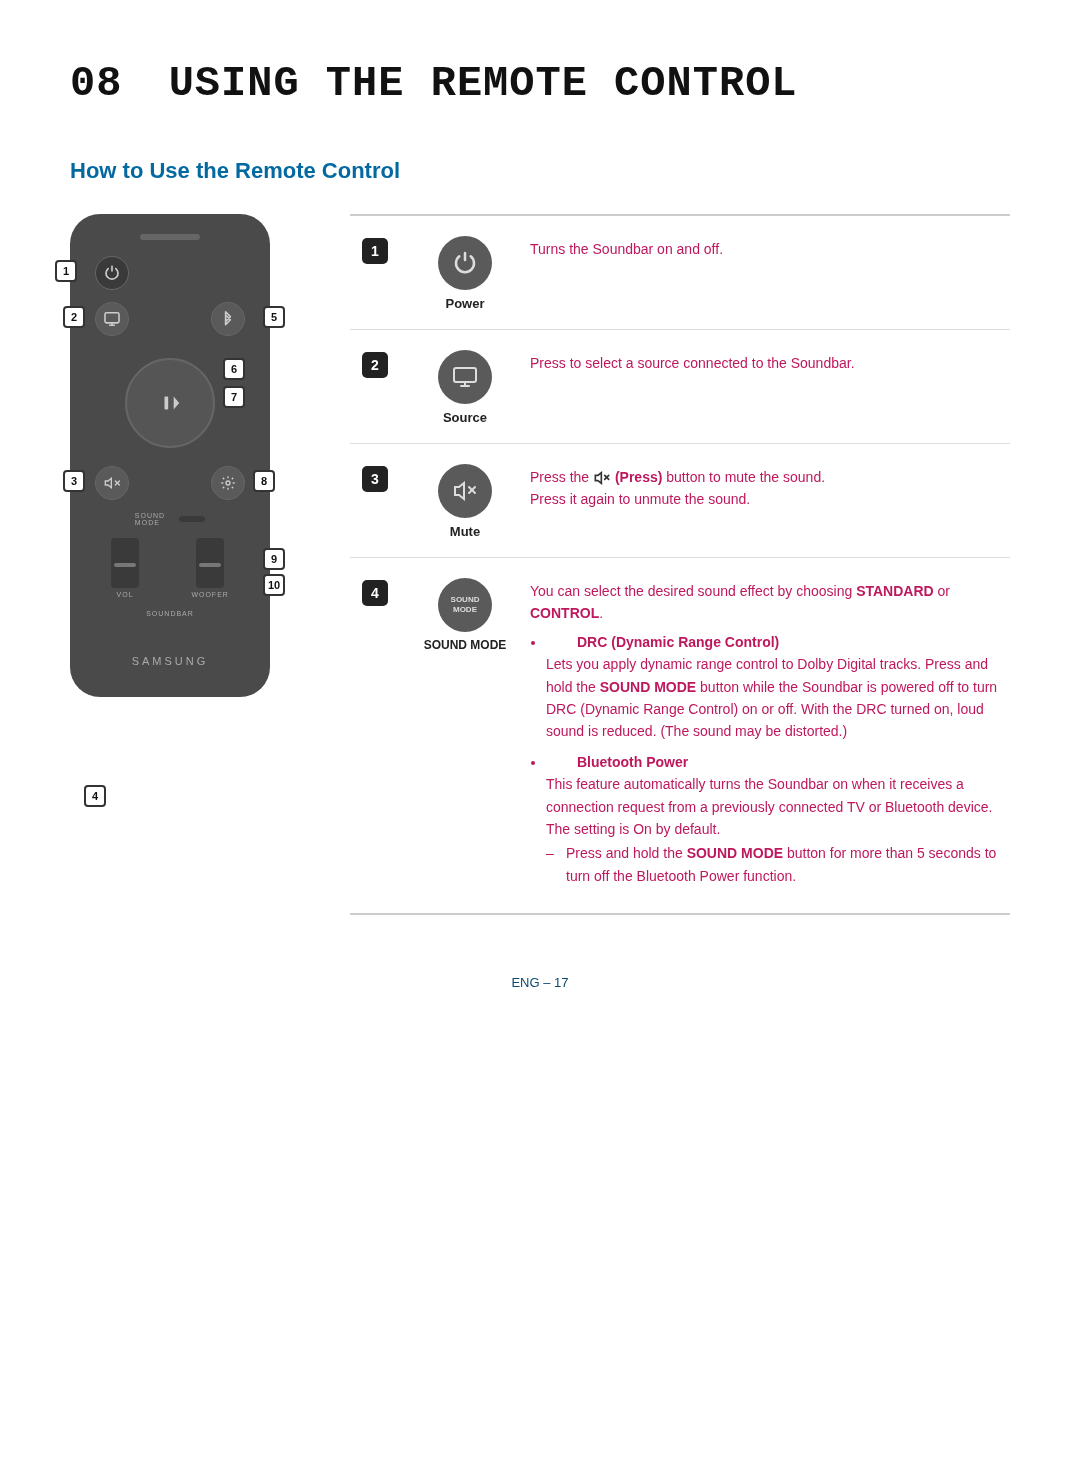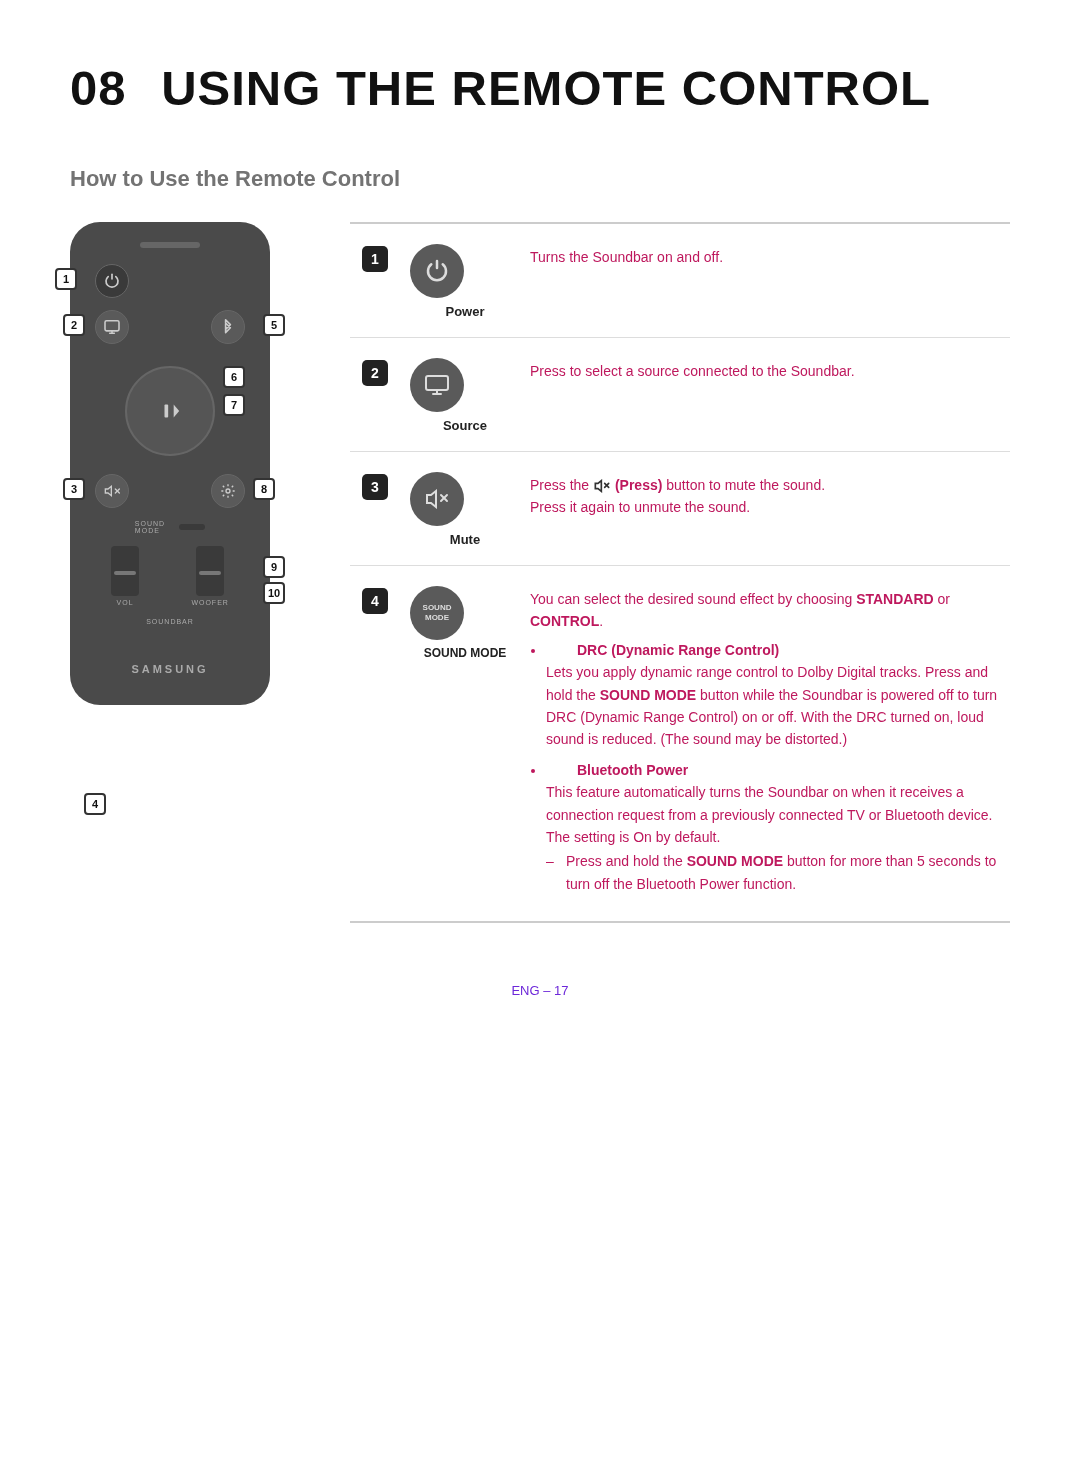--- a/index.html
+++ b/index.html
@@ -6,36 +6,37 @@
     body {
       background: #fff;
       font-family: 'Arial', sans-serif;
       width: 1080px;
       min-height: 1479px;
       padding: 60px 70px;
       color: #222;
     }
 
     .page-title {
-      font-size: 49px;
+      font-size: 42px;
       font-weight: 700;
       letter-spacing: 1px;
       margin-bottom: 50px;
       color: #111;
+      font-family: Liberation Mono, monospace;
     }
     .page-title span.chapter {
       font-weight: 700;
       margin-right: 20px;
     }
 
     .section-title {
       font-size: 22px;
       font-weight: 700;
       margin-bottom: 30px;
-      color: #737373;
+      color: #0369a1;
     }
 
     .content-area {
       display: flex;
       gap: 40px;
     }
 
     .remote {
       width: 200px;
       background: #4a4a4a;
@@ -151,21 +152,21 @@
       width: 22px;
       height: 4px;
       background: #777;
       border-radius: 2px;
       position: absolute;
       top: 50%;
     }
 
     .samsung-logo {
       font-size: 11px;
-      font-weight: 700;
+      font-weight: 400;
       color: #aaa;
       letter-spacing: 3px;
       margin-top: 10px;
     }
 
     
     .table-section {
       flex: 1;
     }
 
@@ -198,20 +199,21 @@
       display: flex;
       align-items: center;
       justify-content: center;
       font-size: 14px;
       font-weight: 700;
     }
 
     .row-icon {
       display: flex;
       flex-direction: column;
+      align-items: center;
       gap: 6px;
       padding-top: 2px;
     }
 
     .icon-circle {
       width: 54px;
       height: 54px;
       border-radius: 50%;
       background: #5a5a5a;
       display: flex;
@@ -278,21 +280,21 @@
       font-size: 8px;
       font-weight: 700;
       text-align: center;
       line-height: 1.3;
     }
 
     .page-footer {
       text-align: center;
       margin-top: 60px;
       font-size: 13px;
-      color: #6d28d9;
+      color: #0c4a6e;
     }
 
     
     .remote-container {
       position: relative;
       width: 240px;
     }
 
     .callout {
       position: absolute;

